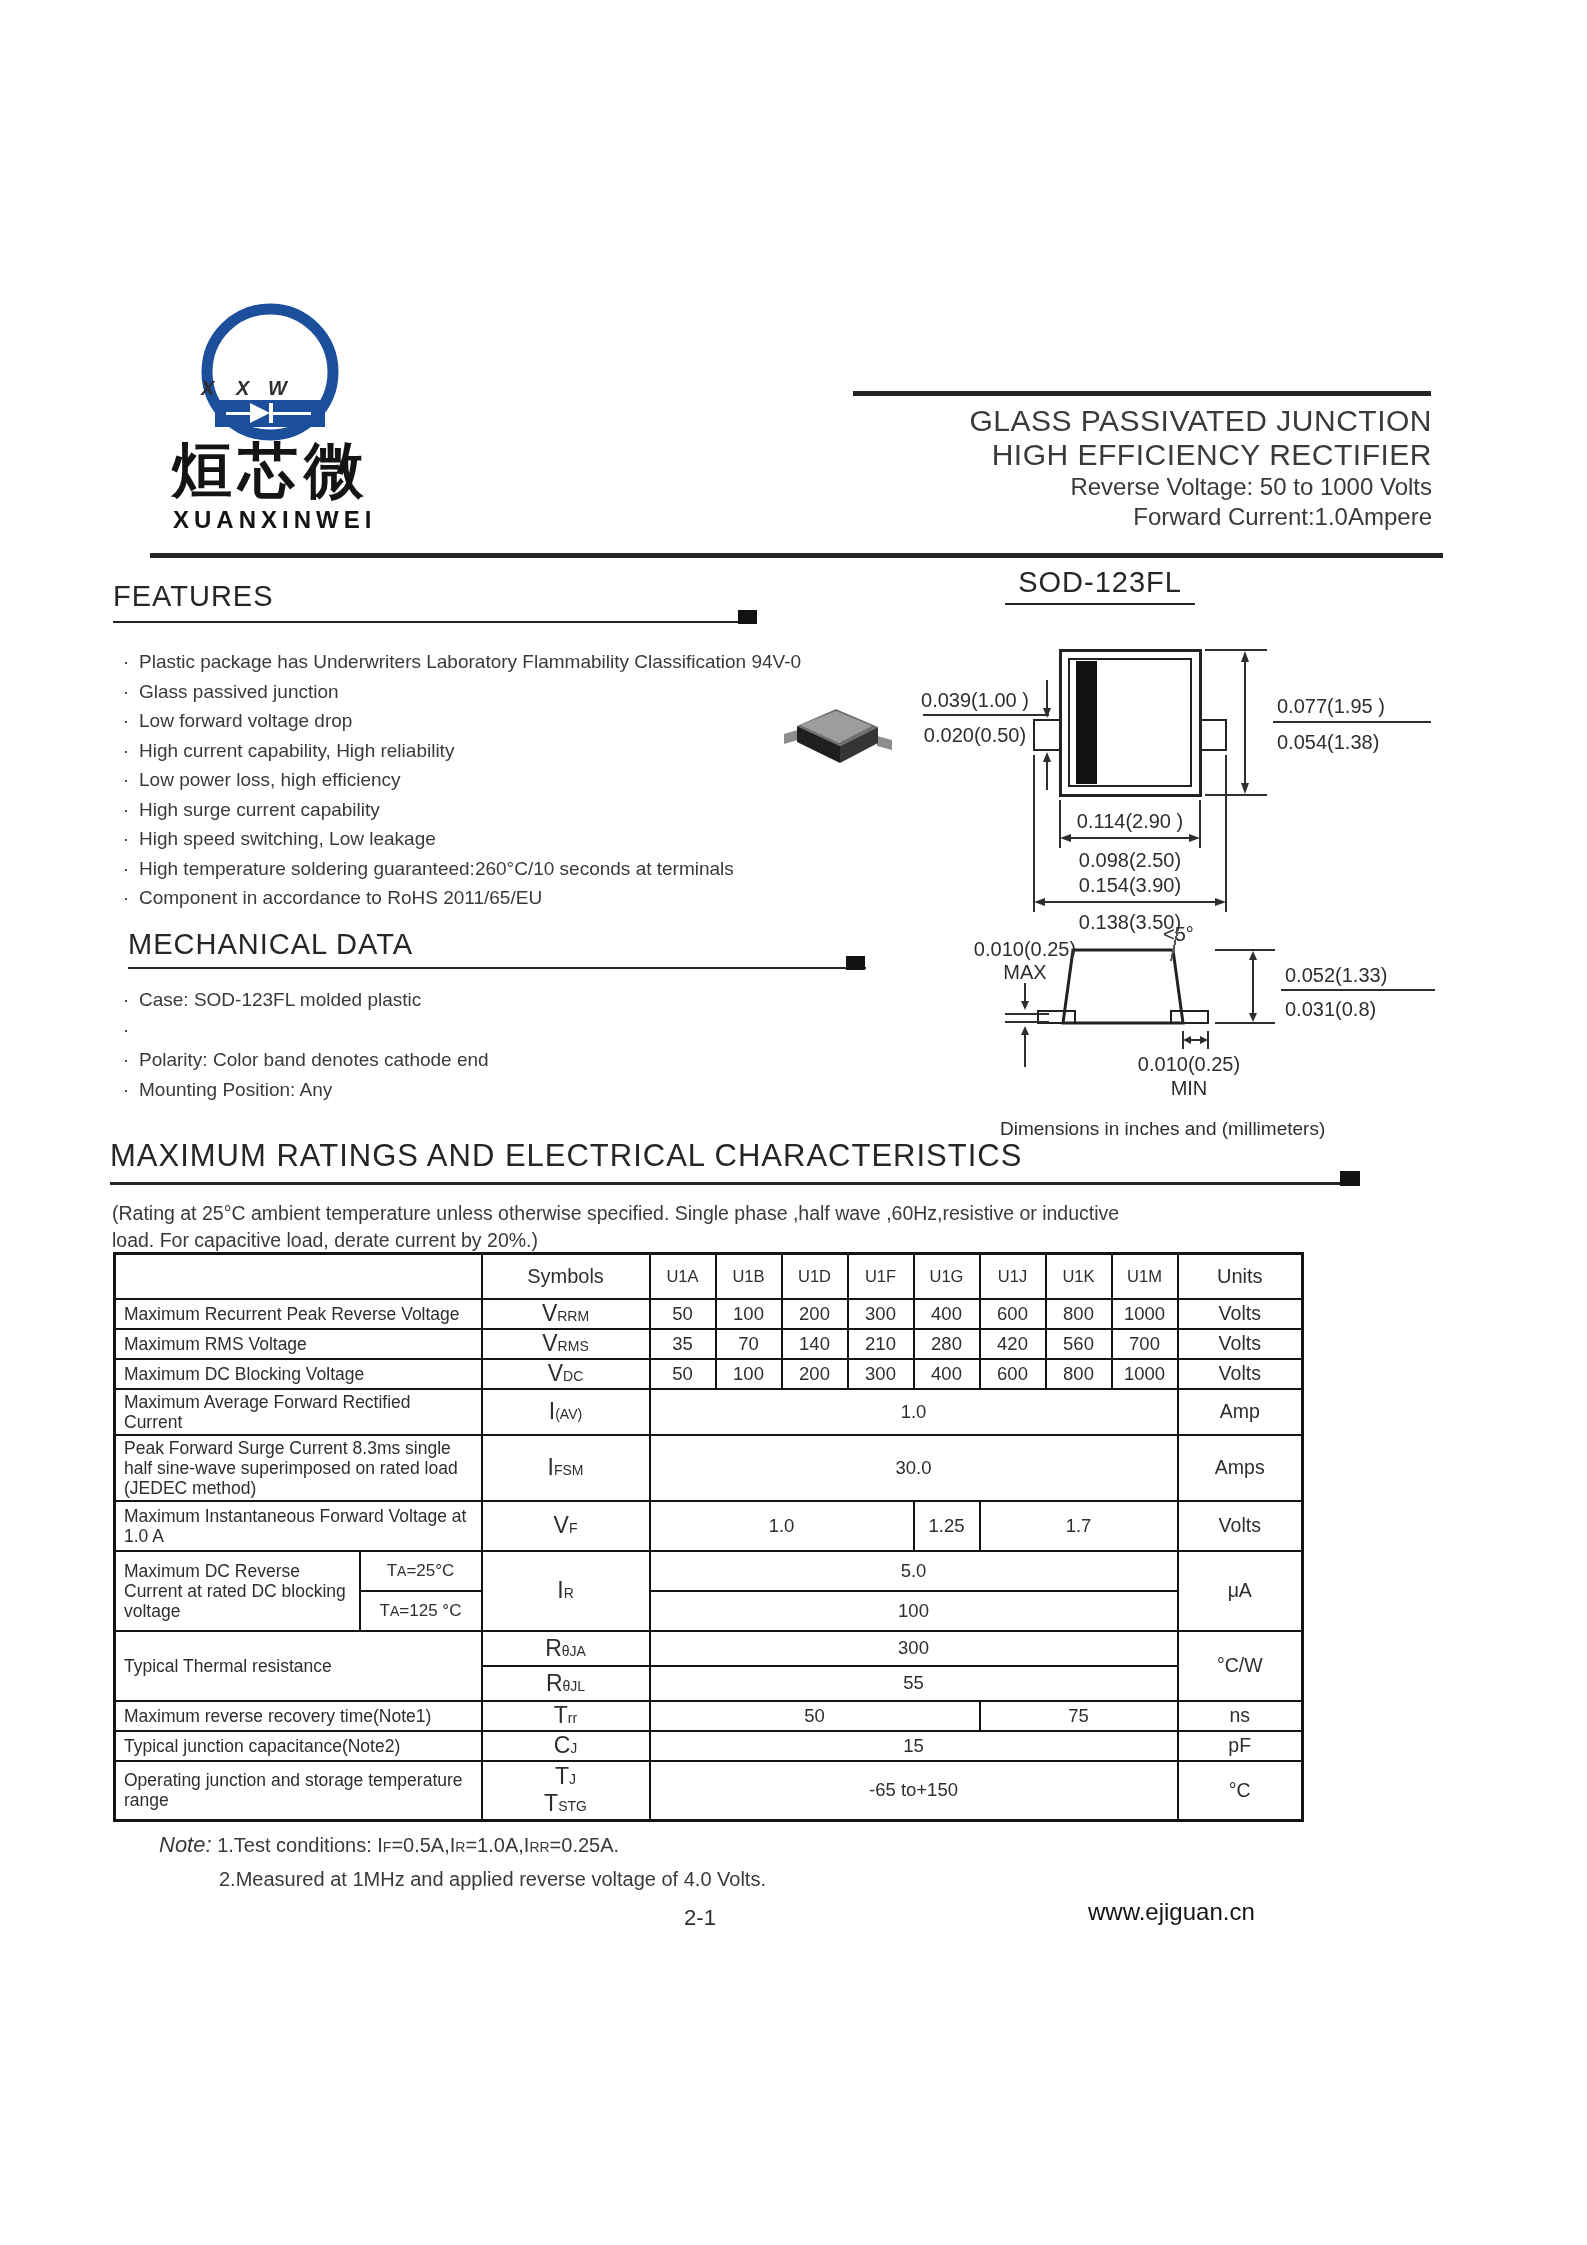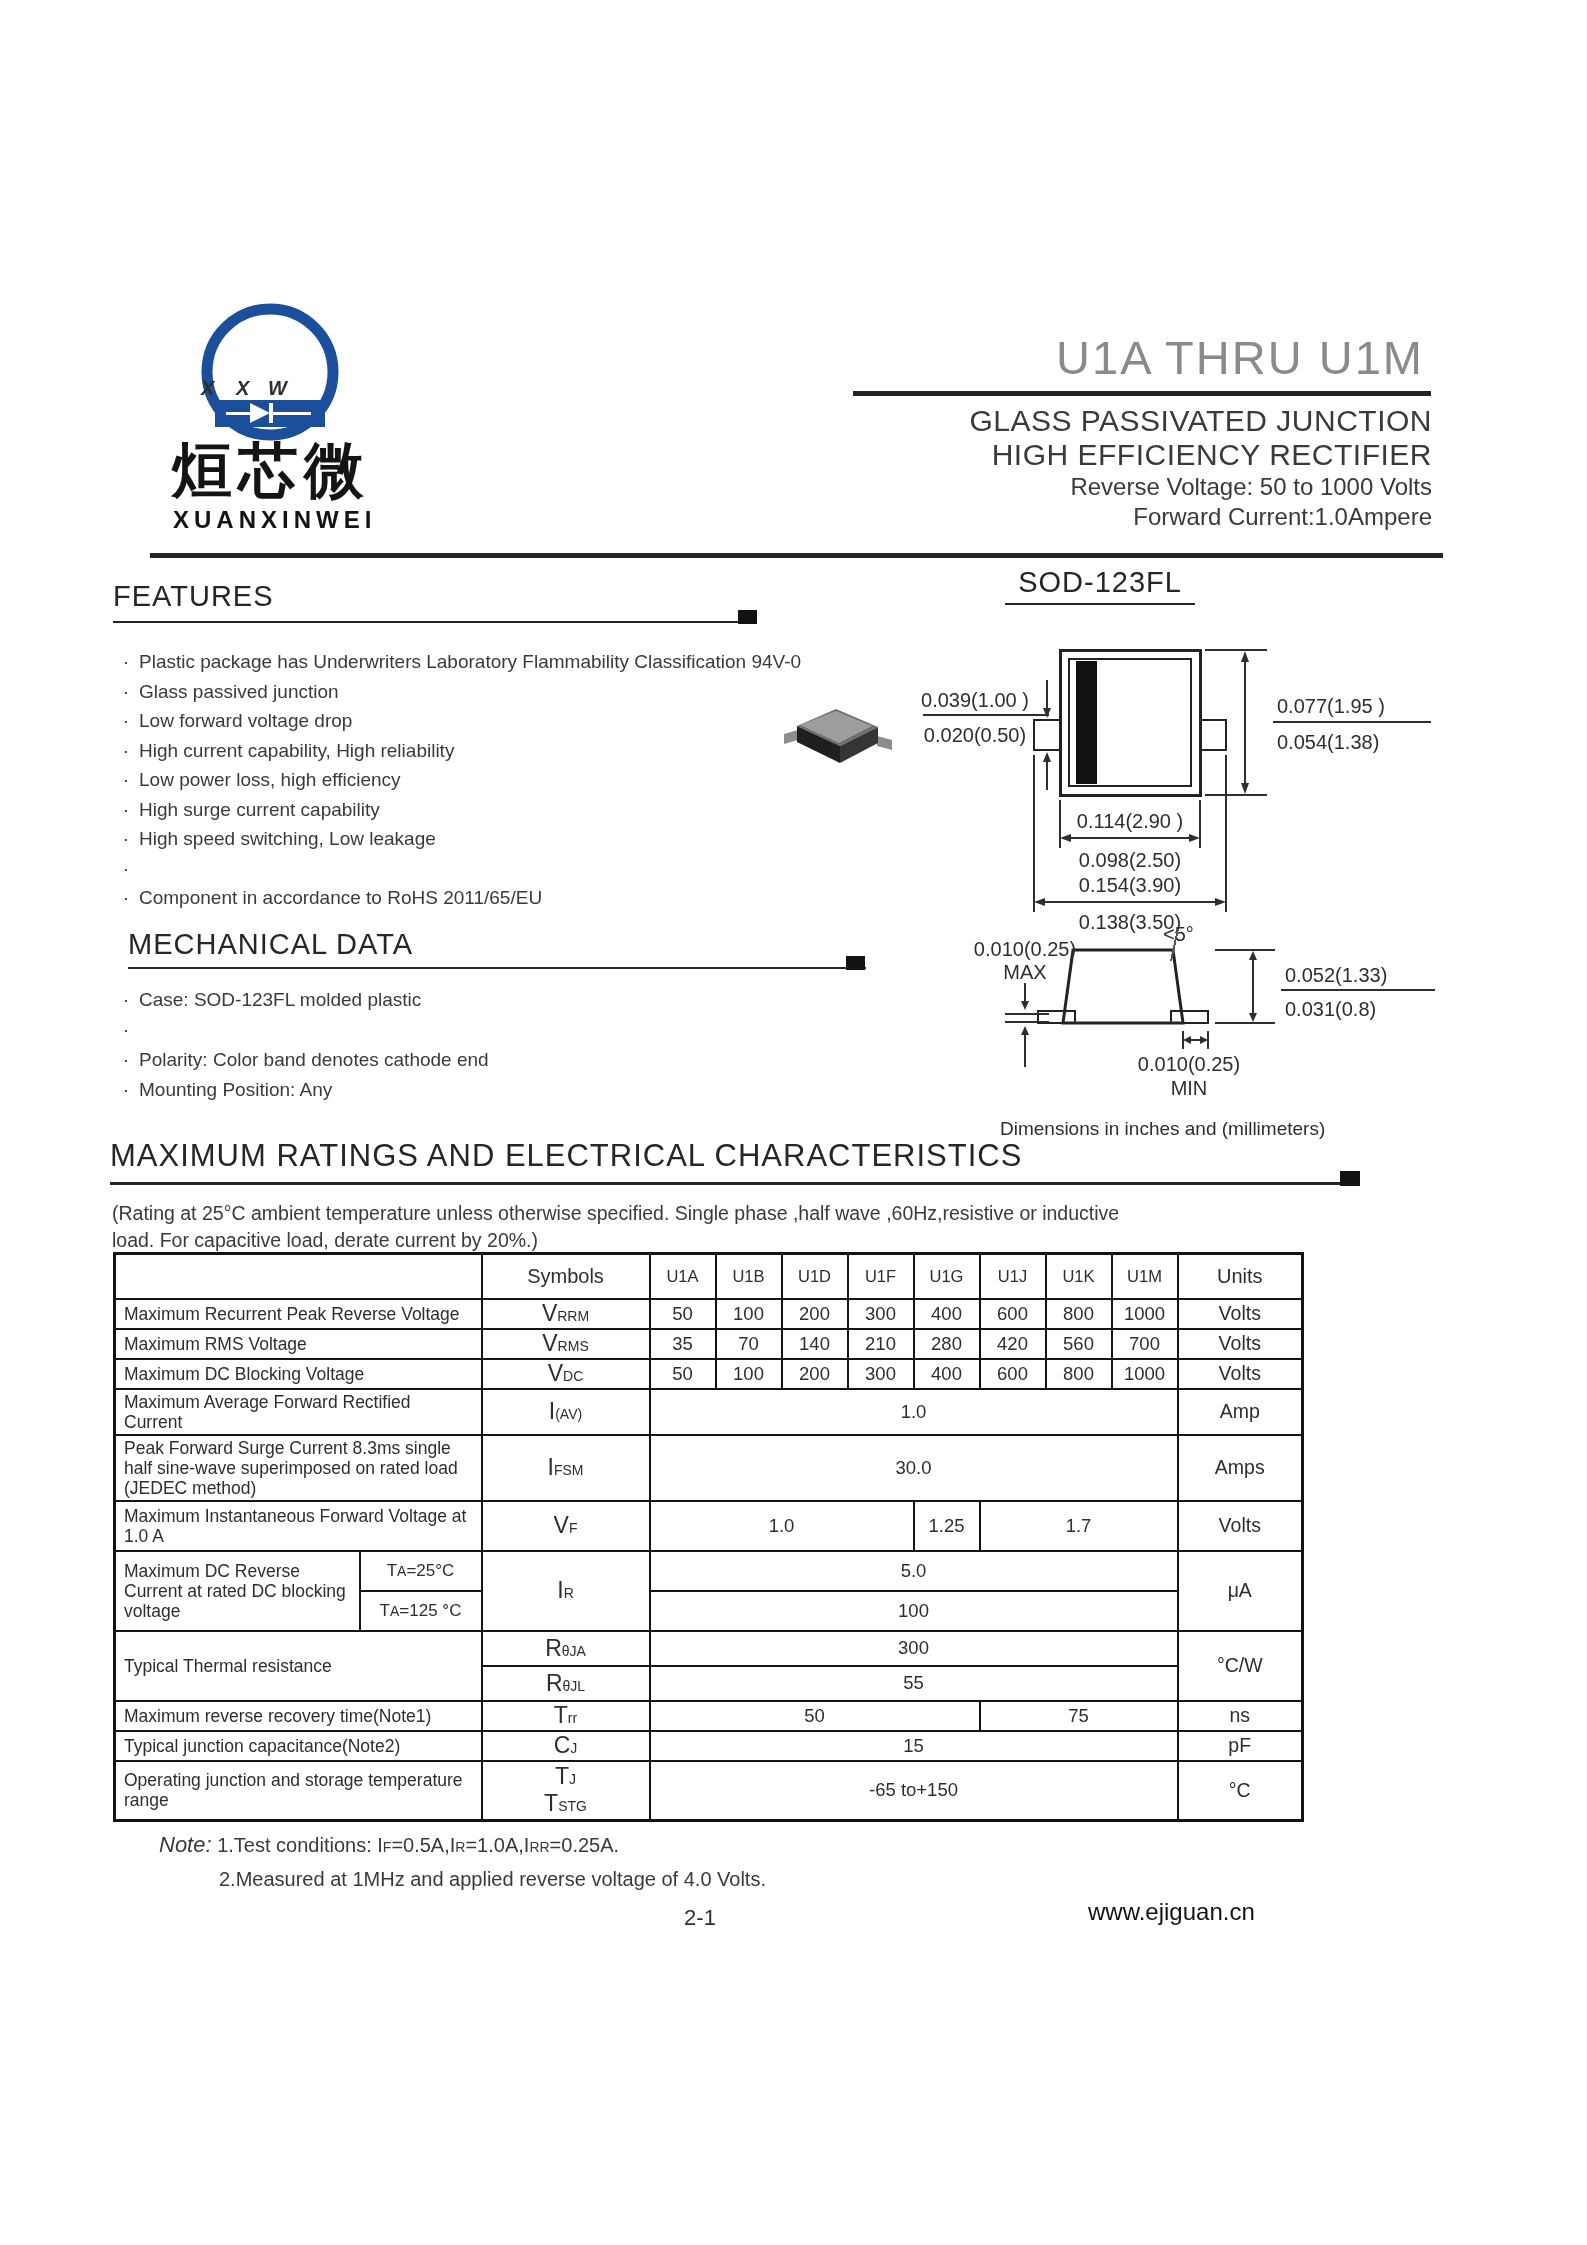--- a/index.html
+++ b/index.html
@@ -56,21 +56,20 @@
     <g>
       <line x1="58" y1="115" x2="82" y2="115" stroke="#ffffff" stroke-width="3"></line>
       <polygon points="82,105 82,125 102,115" fill="#ffffff"></polygon>
       <line x1="103" y1="105" x2="103" y2="125" stroke="#ffffff" stroke-width="4"></line>
       <line x1="105" y1="115" x2="143" y2="115" stroke="#ffffff" stroke-width="3"></line>
     </g>
   </svg>
   <div class="abs cjk" style="left:172px;top:440px">烜芯微</div>
   <div class="abs latin" style="left:173px;top:506px">XUANXINWEI</div>
 
-  <div class="abs doc-title" style="left:1040px;top:330px;width:400px">U1A THRU U1M</div>
   <div class="rule" style="left:853px;top:391px;width:578px;height:5px"></div>
   <div class="abs sub-big" style="left:800px;top:438px;width:632px">HIGH EFFICIENCY RECTIFIER</div>
   <div class="abs sub-big" style="left:800px;top:404px;width:632px">GLASS PASSIVATED JUNCTION</div>
   <div class="abs sub-small" style="left:800px;top:473px;width:632px">Reverse Voltage: 50 to 1000 Volts</div>
   <div class="abs sub-small" style="left:800px;top:503px;width:632px">Forward Current:1.0Ampere</div>
 
   <div class="rule" style="left:150px;top:553px;width:1293px;height:5px"></div>
 
   <div class="abs sec-title" style="left:113px;top:580px">FEATURES</div>
   <div class="rule" style="left:113px;top:621px;width:644px;height:2px"></div>
@@ -100,20 +99,21 @@
     <div class="feat-item">
         <span class="bullet">·</span>
         <span>High surge current capability</span>
       </div>
     <div class="feat-item">
         <span class="bullet">·</span>
         <span>High speed switching, Low leakage</span>
       </div>
     <div class="feat-item">
         <span class="bullet">·</span>
+        <span>High temperature soldering guaranteed:260°C/10 seconds at terminals</span>
       </div>
     <div class="feat-item">
         <span class="bullet">·</span>
         <span>Component in accordance to RoHS 2011/65/EU</span>
       </div>
   </div>
 
   <svg class="abs" style="left:782px;top:696px" width="112" height="80" viewBox="0 0 112 80">
     <polygon points="2,38 16,34 16,44 2,48" fill="#8d8d8d"></polygon>
     <polygon points="95,40 110,44 110,54 95,50" fill="#8d8d8d"></polygon>

